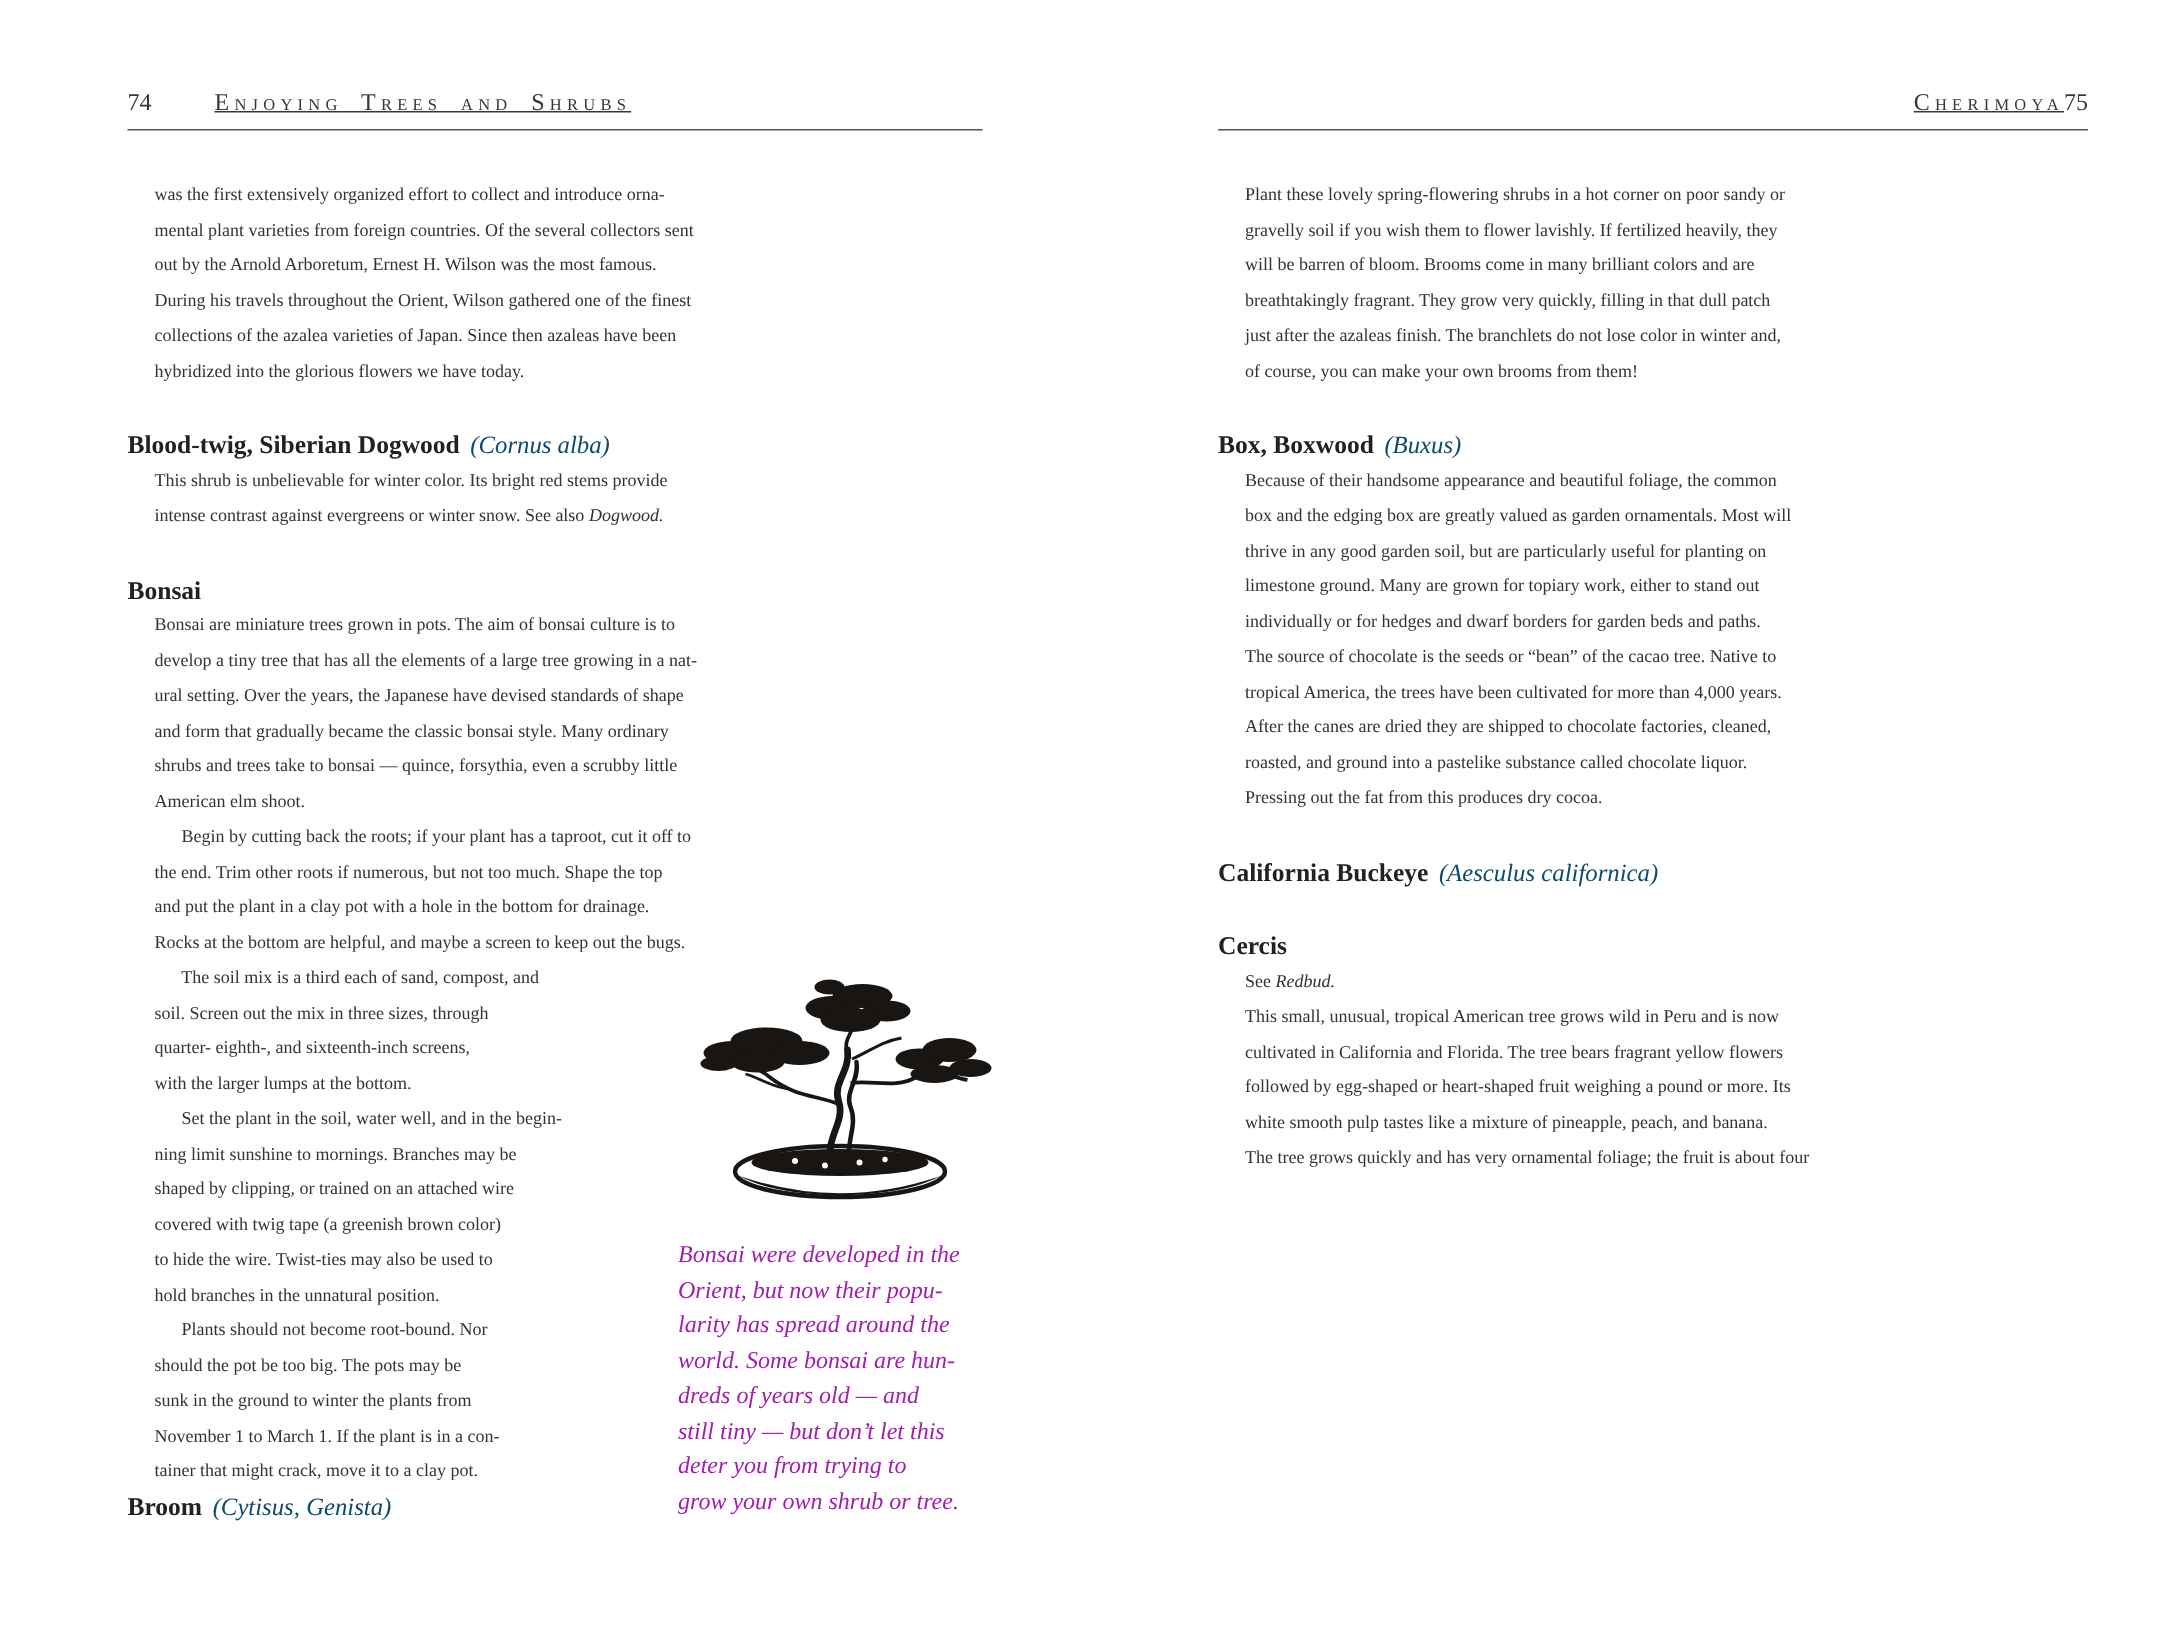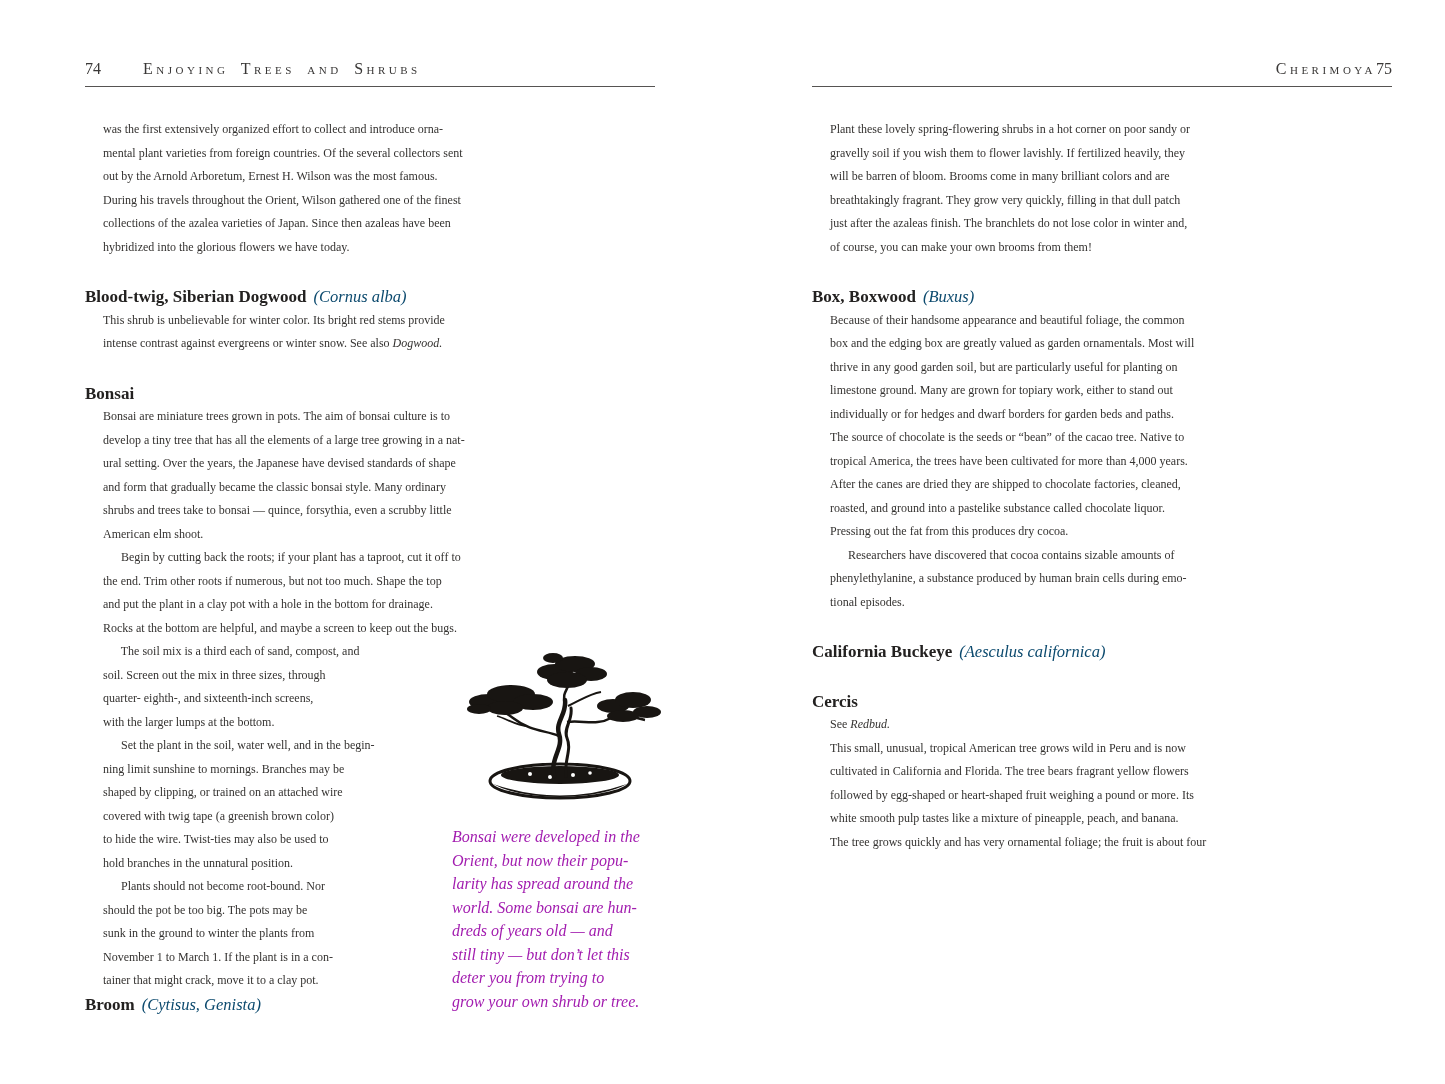--- a/index.html
+++ b/index.html
@@ -10,21 +10,21 @@
   }
   .page { position:absolute; top:60px; }
   .left-page  { left:85px;  width:570px; }
   .right-page { left:812px; width:580px; }
 
   .page-header {
     display:flex; align-items:flex-start; height:26px;
     border-bottom:1.6px solid #565452; font-size:16px; color:#393736;
   }
   .right-page .page-header { justify-content:flex-end; }
-  .running-head { font-variant:small-caps; letter-spacing:3.5px; word-spacing:5px; }
+  .running-head { font-variant:small-caps; letter-spacing:3.5px; word-spacing:5px;text-decoration:underline; }
   .left-page .running-head { margin-left:42px; }
   .right-page .page-num { }
 
   .page-content { padding-top:31px; }
 
   .para {
     margin:0 0 0 18px; font-size:12px; line-height:23.5px;
     white-space:pre; color:#343230;
   }
   .para em { font-style:italic; }
@@ -158,23 +158,20 @@
 box and the edging box are greatly valued as garden ornamentals. Most will
 thrive in any good garden soil, but are particularly useful for planting on
 limestone ground. Many are grown for topiary work, either to stand out
 individually or for hedges and dwarf borders for garden beds and paths.</div>
 
     <div class="para">The source of chocolate is the seeds or “bean” of the cacao tree. Native to
 tropical America, the trees have been cultivated for more than 4,000 years.
 After the canes are dried they are shipped to chocolate factories, cleaned,
 roasted, and ground into a pastelike substance called chocolate liquor.
 Pressing out the fat from this produces dry cocoa.</div>
-    <div class="para">      Researchers have discovered that cocoa contains sizable amounts of
-phenylethylanine, a substance produced by human brain cells during emo-
-tional episodes.</div>
 
     <h3 class="entry"><span>California Buckeye</span><em class="latin">(Aesculus californica)</em></h3>
 
     <h3 class="entry"><span>Cercis</span></h3>
     <div class="para"><span>See </span><em>Redbud.</em></div>
 
     <div class="para">This small, unusual, tropical American tree grows wild in Peru and is now
 cultivated in California and Florida. The tree bears fragrant yellow flowers
 followed by egg-shaped or heart-shaped fruit weighing a pound or more. Its
 white smooth pulp tastes like a mixture of pineapple, peach, and banana.

